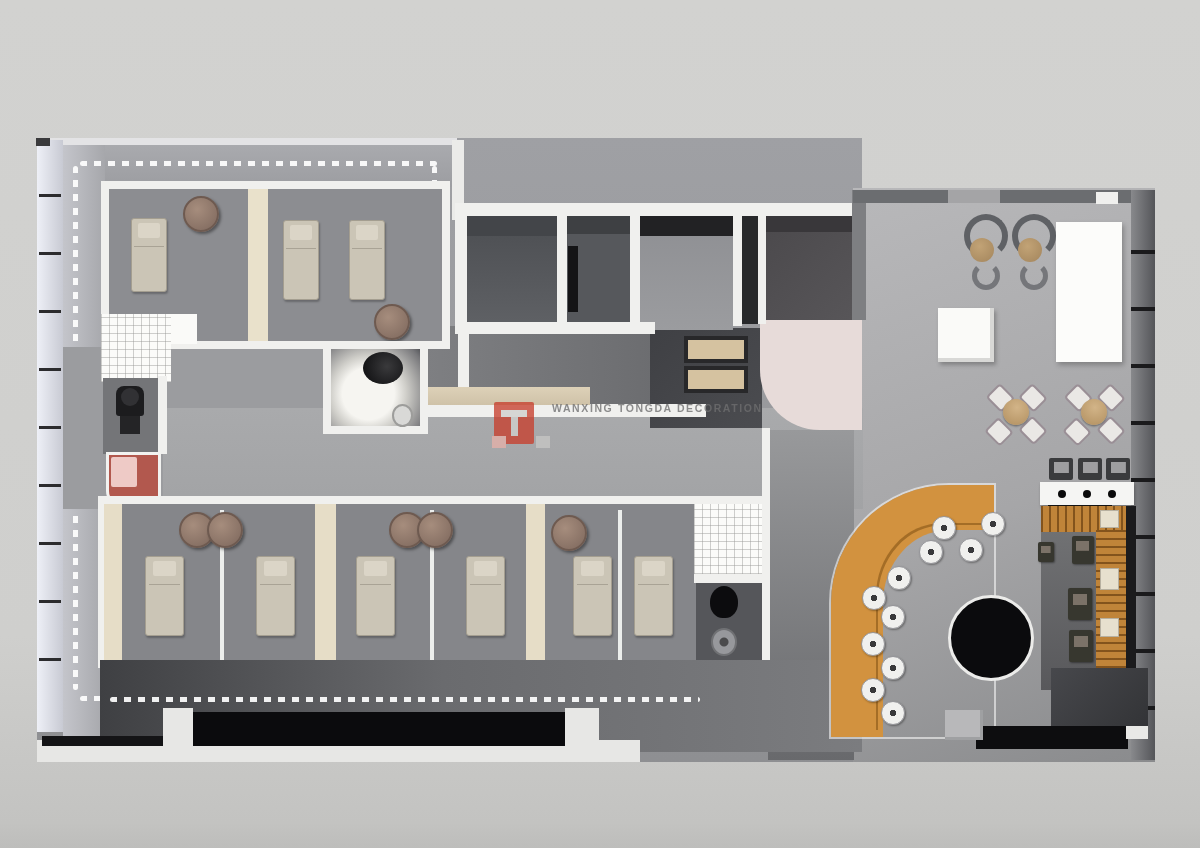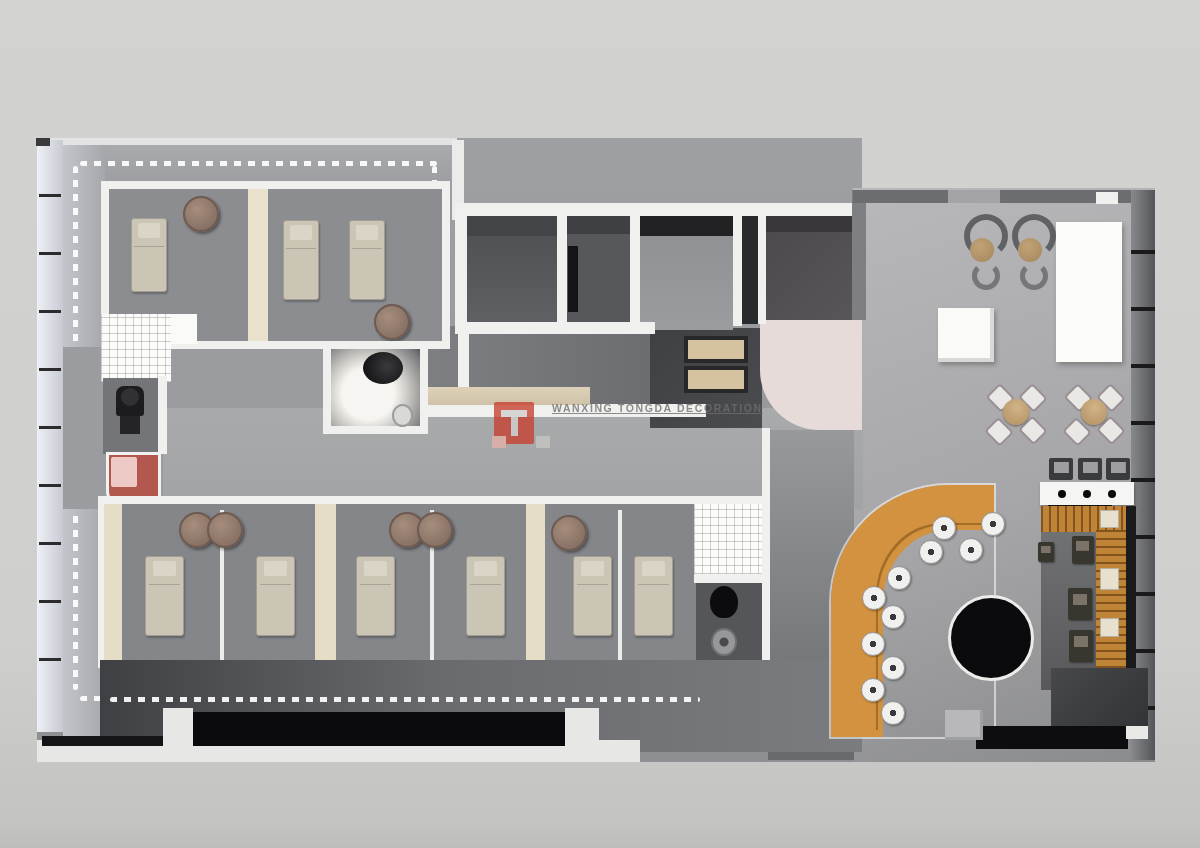--- a/index.html
+++ b/index.html
@@ -32,21 +32,21 @@
   .wood-v{background:var(--wood,#c08439);background-image:repeating-linear-gradient(90deg,rgba(70,35,0,.5) 0 2px,transparent 2px 8px);}
   .wood-h{background:var(--wood,#c08439);background-image:repeating-linear-gradient(180deg,rgba(70,35,0,.5) 0 2px,transparent 2px 8px);}
   .dining{width:64px;height:64px;transform:rotate(45deg);}
   .dining .seat{position:absolute;width:18px;height:16px;background:#eae8e5;border:2px solid #9a8f96;border-radius:4px;}
   .dining .table{position:absolute;left:19px;top:19px;width:26px;height:26px;border-radius:50%;
                  background:radial-gradient(circle at 40% 35%,#d2b488,#b08e5e);box-shadow:1px 1px 2px rgba(0,0,0,.35);}
   .chairset .arc{position:absolute;width:32px;height:32px;border-radius:50%;border:6px solid #5f6165;border-bottom-color:transparent;}
   .chairset .cushion{position:absolute;width:24px;height:24px;border-radius:50%;background:radial-gradient(circle at 40% 35%,#c2a376,#a3855c);}
   .chairset .ring{position:absolute;width:18px;height:18px;border-radius:50%;border:5px solid #75767a;border-top-color:transparent;}
   .wm-text-cn{font-size:28px;font-weight:bold;letter-spacing:3px;color:rgba(88,88,90,.8);line-height:30px;white-space:nowrap;}
-  .wm-text-en{font-size:10.5px;font-weight:bold;letter-spacing:1.6px;color:rgba(110,110,112,.85);white-space:nowrap;text-decoration:underline;}
+  .wm-text-en{font-size:10.5px;font-weight:bold;letter-spacing:1.6px;color:rgba(110,110,112,.85);white-space:nowrap;}
 </style>
 </head>
 <body>
 
 <div id="canvas">
 
   <div class="a" style="left:37px;top:138px;width:825px;height:624px;background:linear-gradient(180deg,#9fa0a4,#96979a 60%,#8e8f92);"></div>
   <div class="a" style="left:853px;top:188px;width:302px;height:574px;background:linear-gradient(160deg,#b8b8ba 0%,#a6a6a8 55%,#8a8b8d 100%);"></div>
 
   <div class="a" style="left:37px;top:138px;width:420px;height:7px;background:#e3e3e5;"></div>

